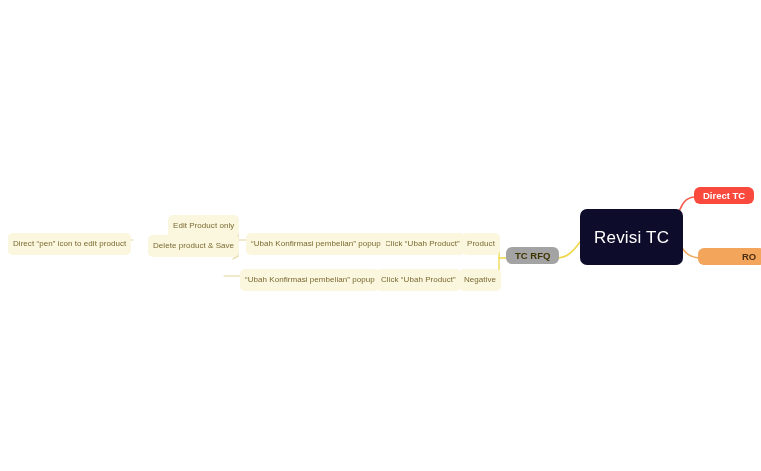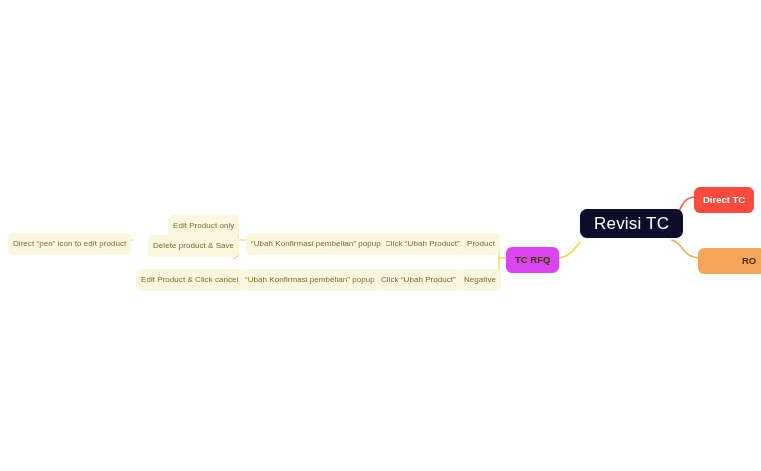--- a/index.html
+++ b/index.html
@@ -35,40 +35,40 @@
     line-height: 1;
   }
   
   .node-root {
     background: #0d0c2b;
     color: #ffffff;
     border-radius: 7px;
     font-size: 17px;
     letter-spacing: 0.2px;
     padding: 0 14px;
-    height: 29px;
+    height: 56px;
   }
   
   .node-chip {
     border-radius: 6px;
     font-size: 9.5px;
     font-weight: bold;
-    height: 26px;
+    height: 17px;
     padding: 0 9px;
   }
   .chip-red {
     background: #f94a3d;
     color: #ffffff;
   }
   .chip-orange {
     background: #f4a55c;
     color: #4a2e12;
   }
   .chip-yellow {
-    background: #d946ef;
+    background: #a3a3a3;
     color: #3d3400;
   }
   
   .node-pill {
     background: #fbf6de;
     color: #7a6a32;
     border-radius: 5px;
     font-size: 8px;
     height: 22px;
     padding: 0 5px;
@@ -158,21 +158,18 @@
 
   <div class="node node-pill" style="left:168px; top:215px;">
     <span>Edit Product only</span>
   </div>
 
 
   <div class="node node-pill" style="left:148px; top:235px;">
     <span>Delete product &amp; Save</span>
   </div>
 
-  <div class="node node-pill" style="left:136px; top:269px;">
-    <span>Edit Product &amp; Click cancel</span>
-  </div>
 
   <div class="node node-pill" style="left:8px; top:233px;">
     <span>Direct “pen” icon to edit product</span>
   </div>
 
 </div>
 
 </body></html>

